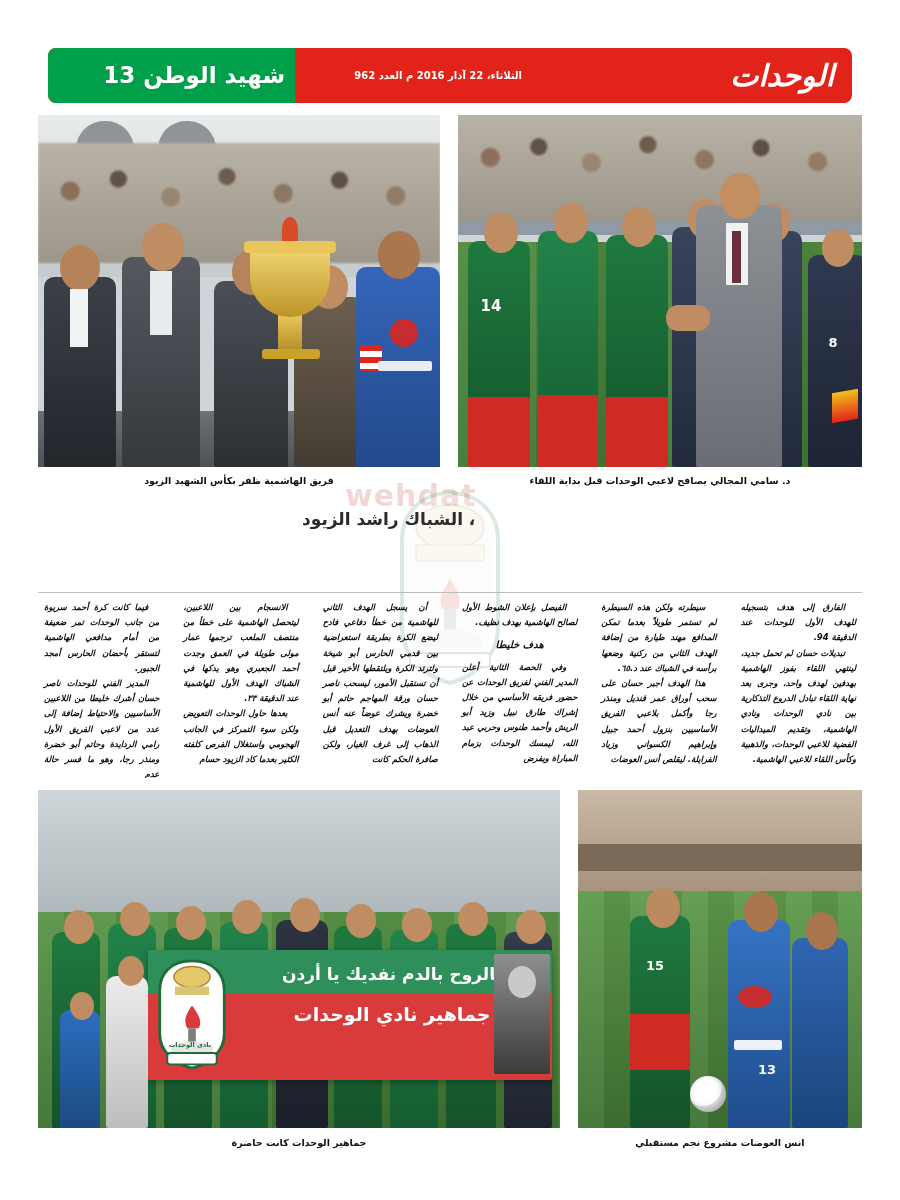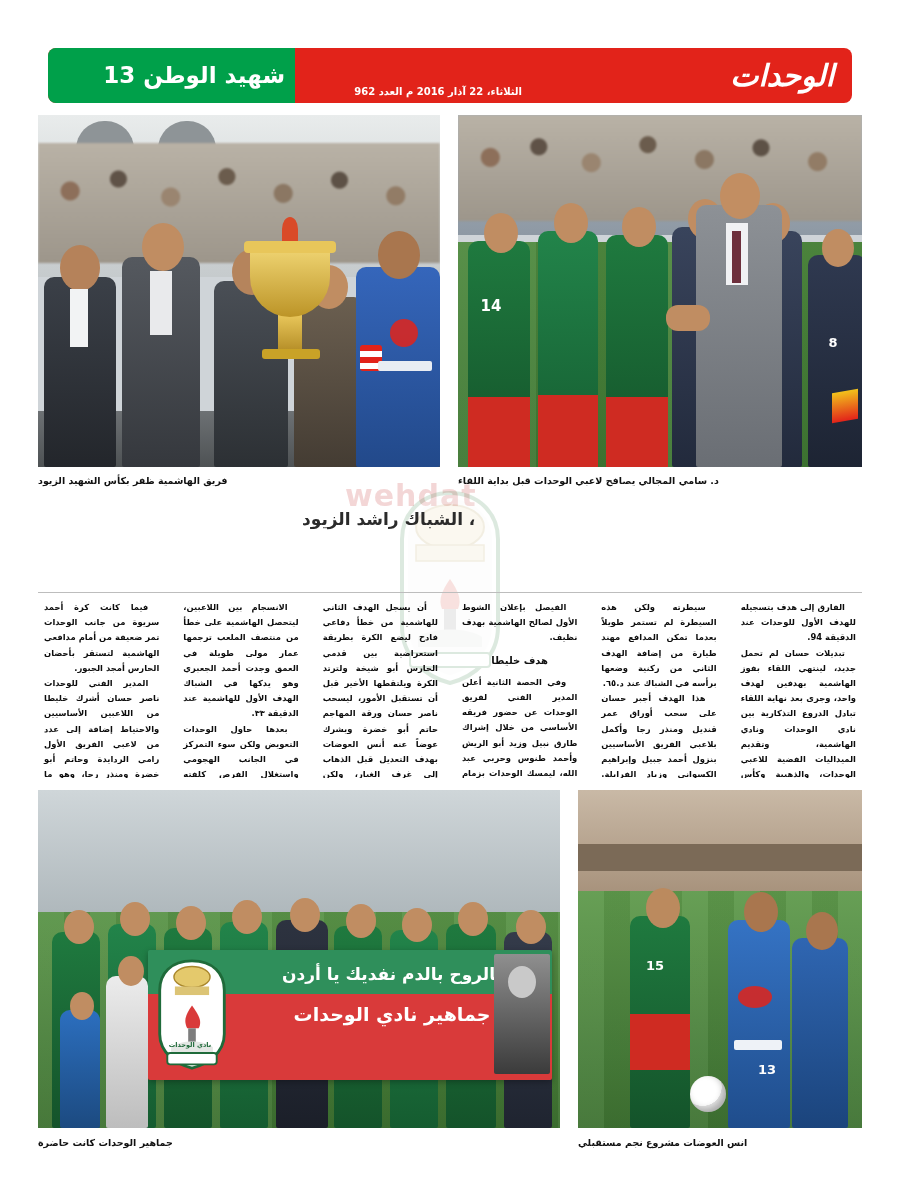--- a/index.html
+++ b/index.html
@@ -21,33 +21,32 @@
   }
   .masthead-logo{
     position:absolute;right:18px;top:6px;
     color:#fff;font-size:30px;font-weight:bold;font-style:italic;
     letter-spacing:0px;line-height:44px;
   }
   .masthead-date{
     position:absolute;right:330px;top:18px;
     color:#fff;font-size:10px;font-weight:bold;line-height:20px;
     white-space:nowrap;
-    margin-top:16px;
   }
   .masthead-martyr{
     position:absolute;left:62px;top:8px;width:175px;text-align:center;
     color:#fff;font-size:23px;font-weight:bold;line-height:38px;
     white-space:nowrap;
   }
 
   
   .photo{position:absolute;overflow:hidden;background:#cfd4d8;}
   .caption{
     position:absolute;font-size:9.5px;font-weight:bold;color:#111;
-    text-align:left;white-space:nowrap;line-height:14px;
+    text-align:center;white-space:nowrap;line-height:14px;
   }
 
   
   #photo1{left:38px;top:115px;width:402px;height:352px;}
   
   #photo2{left:458px;top:115px;width:404px;height:352px;}
   
   #photo3{left:38px;top:790px;width:522px;height:338px;}
   
   #photo4{left:578px;top:790px;width:284px;height:338px;}
@@ -66,21 +65,21 @@
 
   
   .crest{
     position:absolute;left:358px;top:487px;width:184px;height:200px;
     opacity:.16;pointer-events:none;
   }
 
   
   .cols{
     position:absolute;left:38px;top:600px;width:824px;height:178px;
-    display:flex;flex-direction:row-reverse;gap:12px;
+    display:flex;flex-direction:row-reverse;gap:12px;font-style:italic;
   }
   .col{
     width:137px;padding:0 6px;box-sizing:border-box;
     font-size:8.4px;line-height:15.2px;color:#0d0d0d;
     text-align:justify;direction:rtl;font-weight:bold;
     overflow:hidden;
   }
   .col p{margin:0 0 0 0;text-indent:11px;}
   .subhead{
     display:block;text-align:center;font-size:10px;font-weight:bold;

